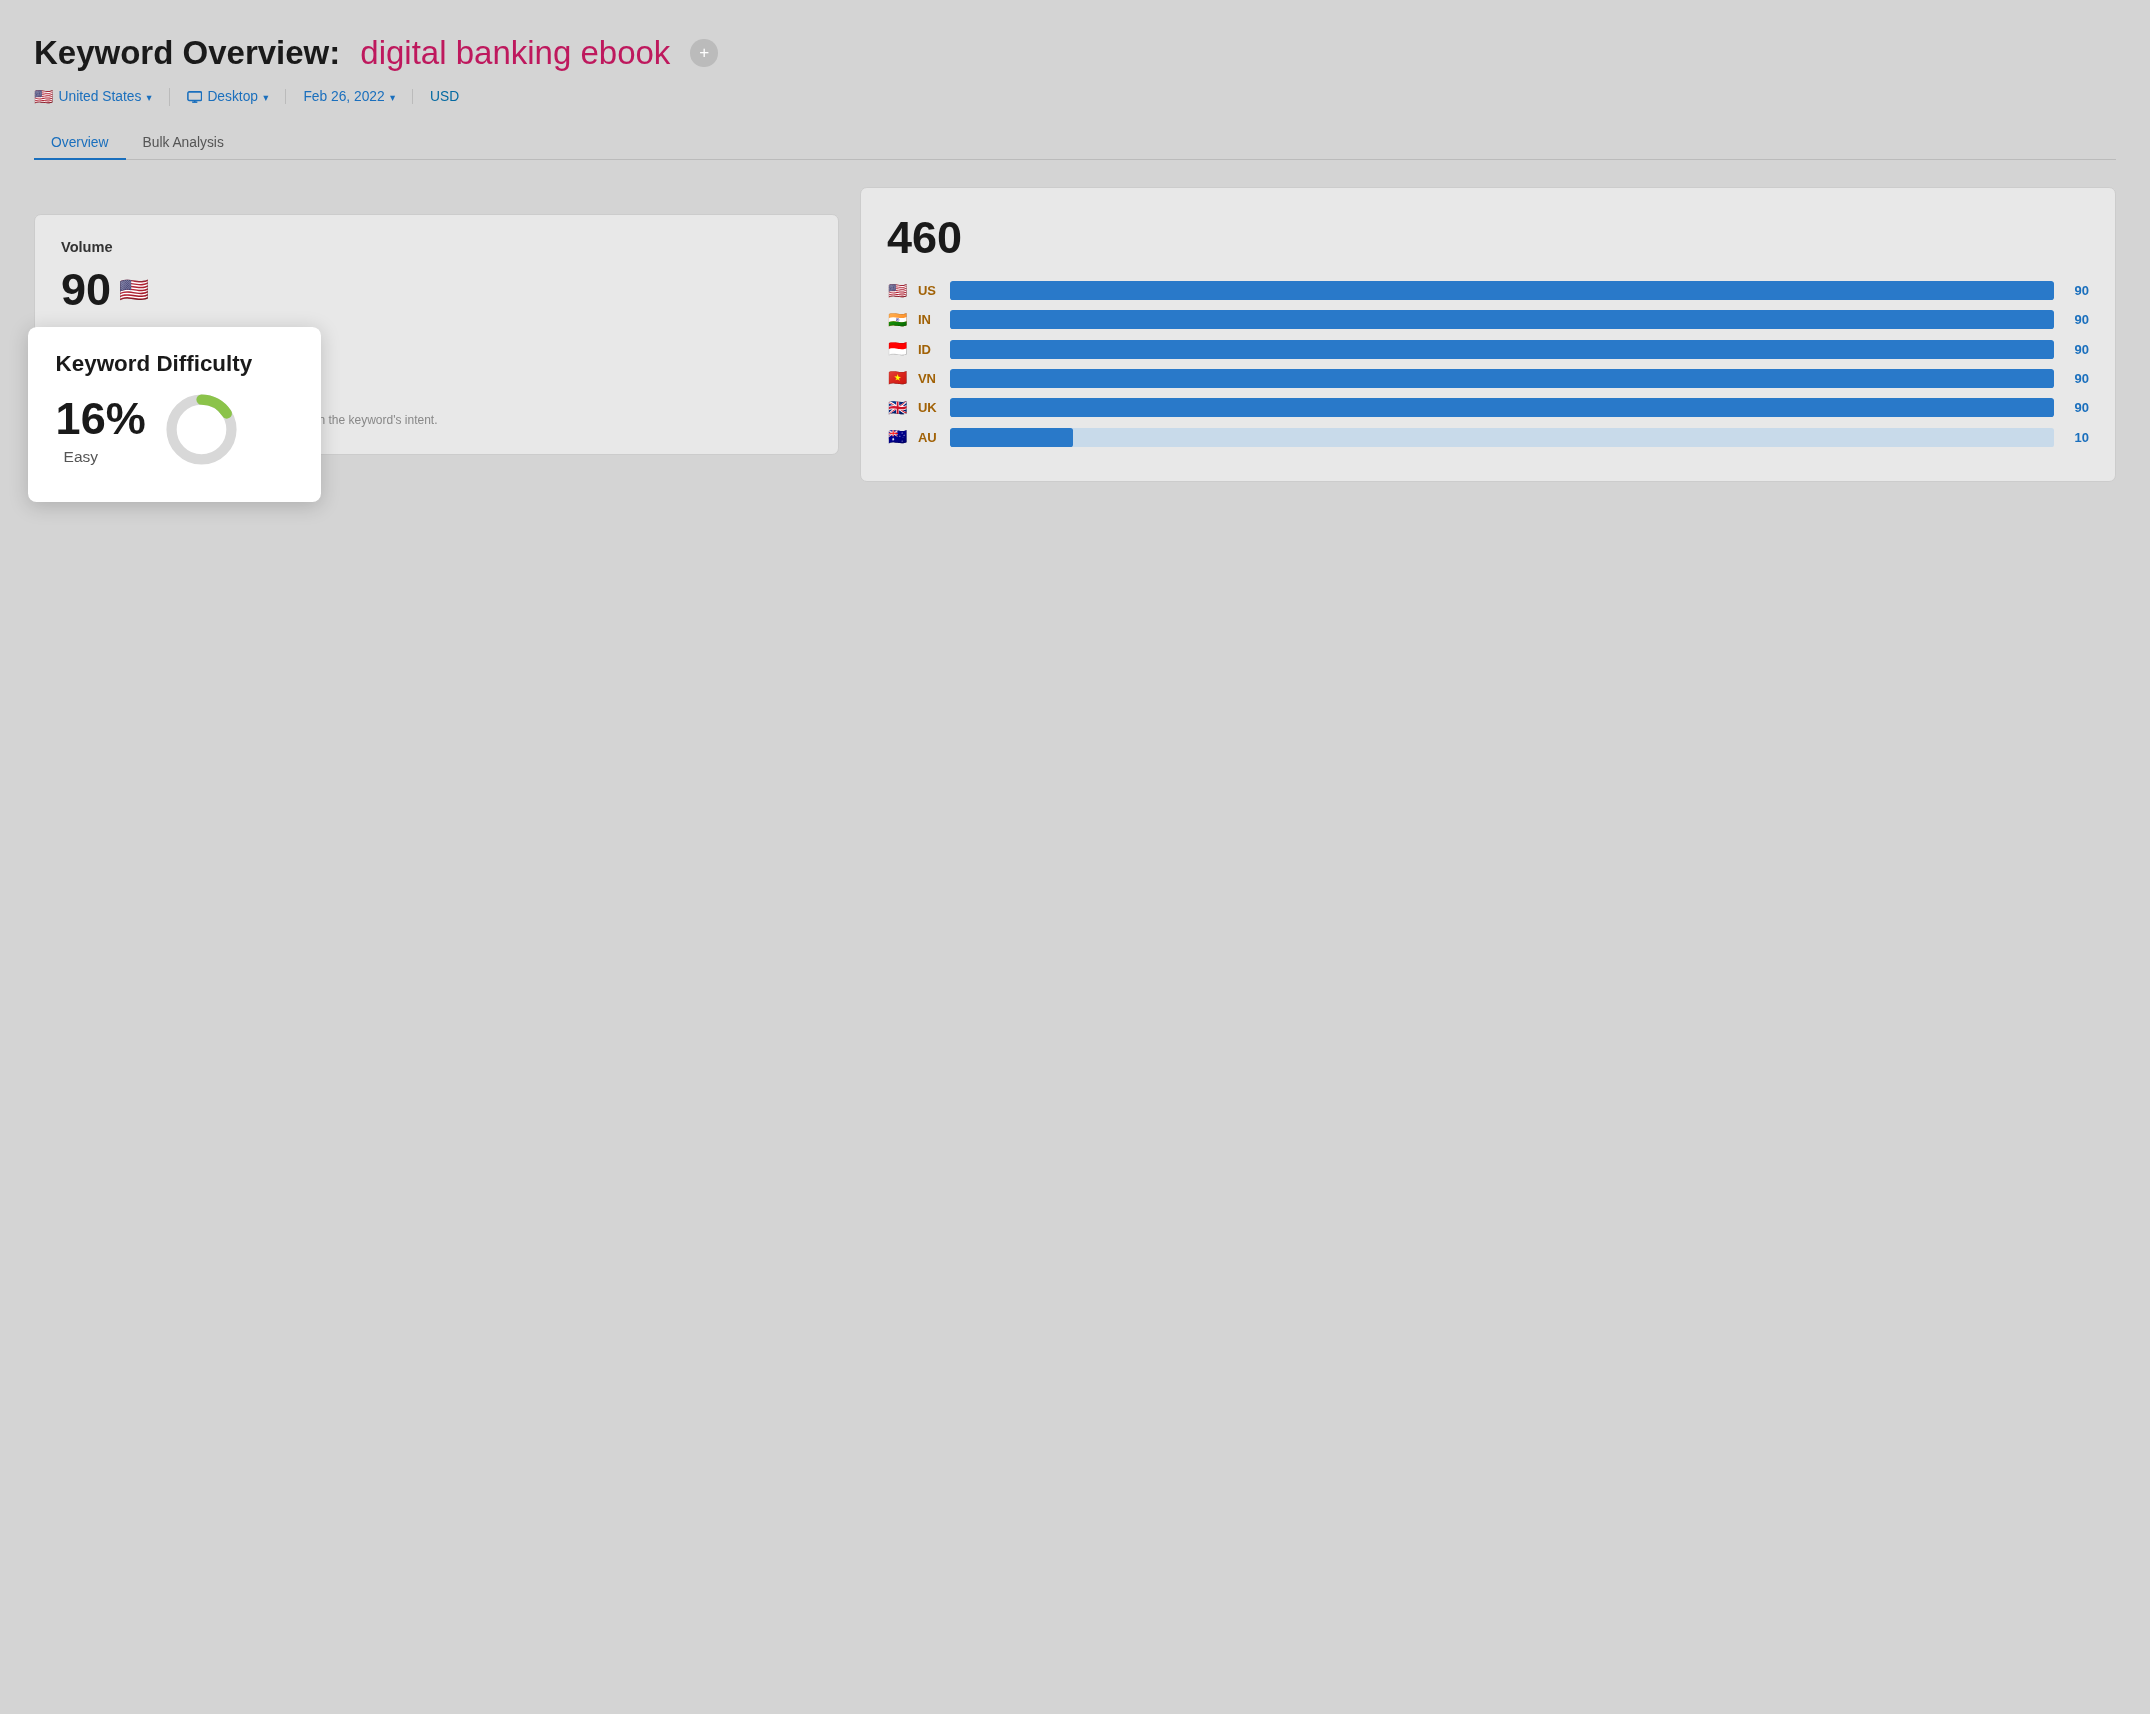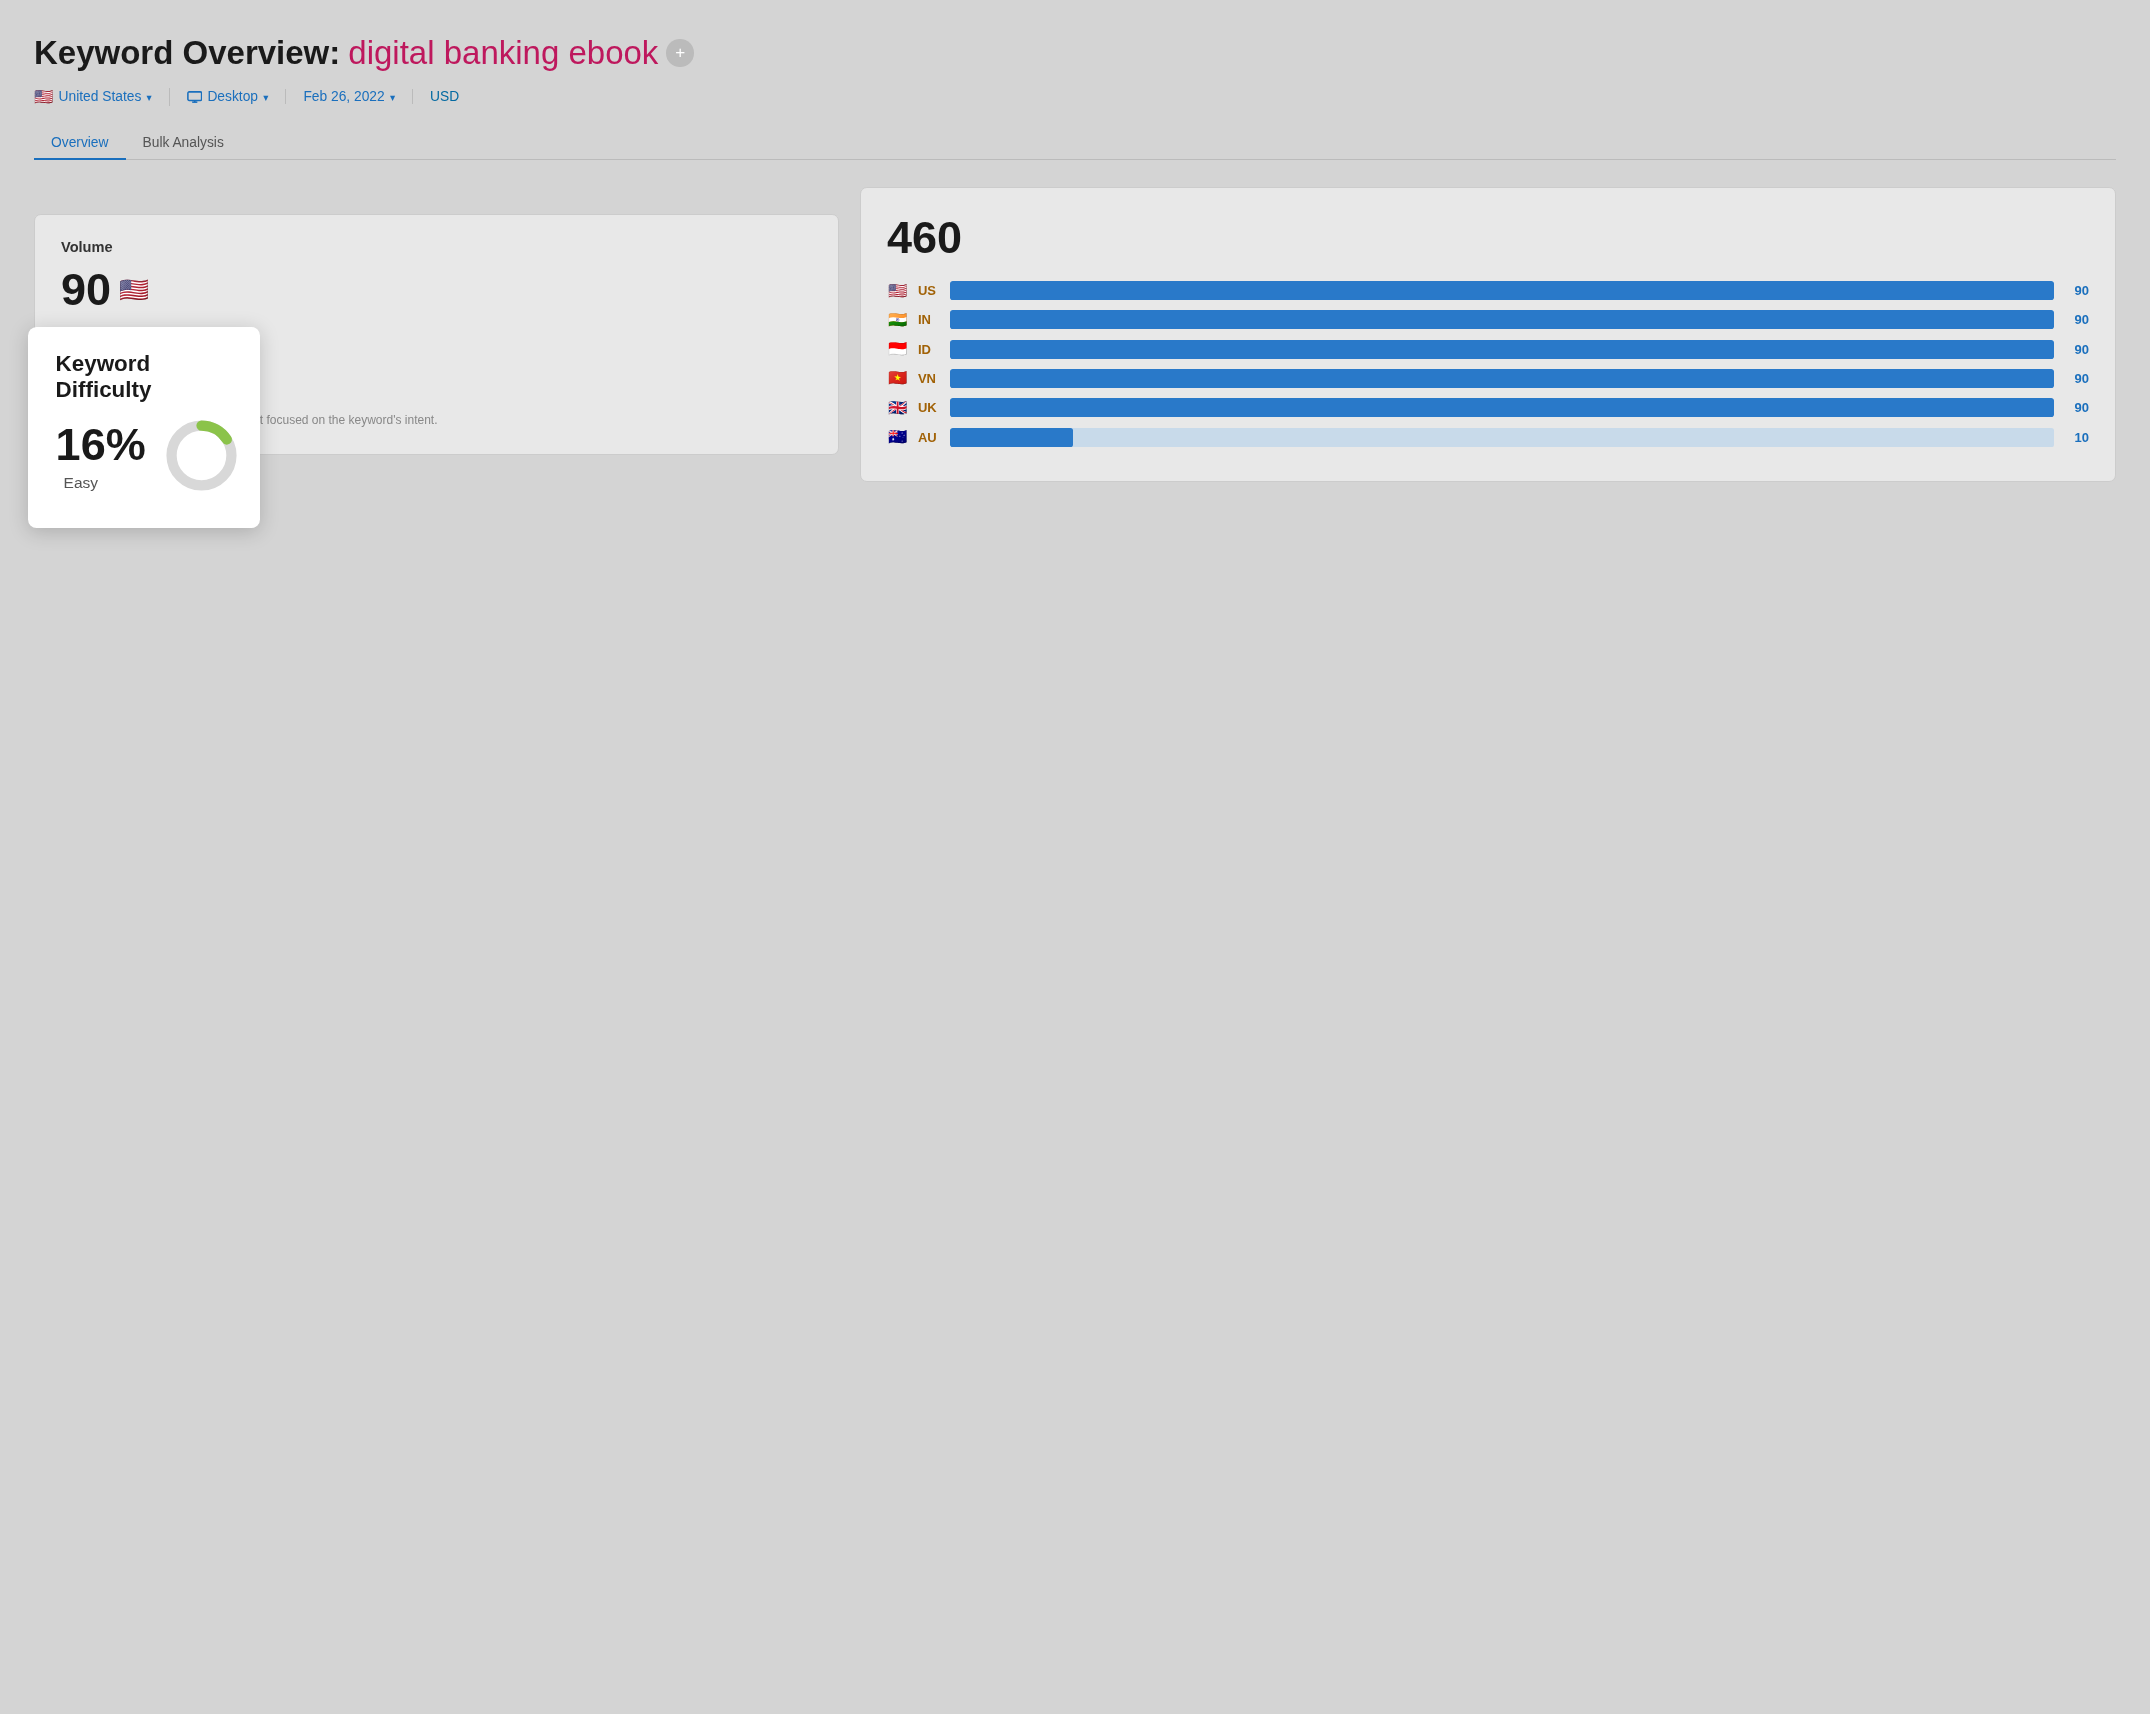--- a/index.html
+++ b/index.html
@@ -9,21 +9,21 @@
       padding: 34px;
       min-height: 100vh;
     }
     .page-title {
       font-size: 33px;
       font-weight: 700;
       color: #1a1a1a;
       margin-bottom: 15.5px;
       display: flex;
       align-items: center;
-      gap: 8px;
+      gap: 20px;
     }
     .page-title .keyword-part {
       color: #1a1a1a;
     }
     .page-title .query-part {
       color: #be185d;
       font-weight: 400;
     }
     .add-icon {
       width: 27.5px;
@@ -131,21 +131,21 @@
 
     
     .tooltip-card {
       position: absolute;
       left: -6.9px;
       top: 112px;
       background: white;
       border-radius: 8.6px;
       box-shadow: 0 3.4px 20.6px rgba(0,0,0,0.18);
       padding: 24px 27.5px 27.5px 27.5px;
-      width: 232px;
+      width: 293px;
       z-index: 10;
     }
     .tooltip-title {
       font-size: 22.4px;
       font-weight: 700;
       color: #1a1a1a;
       margin-bottom: 13.8px;
     }
     .tooltip-body {
       display: flex;

